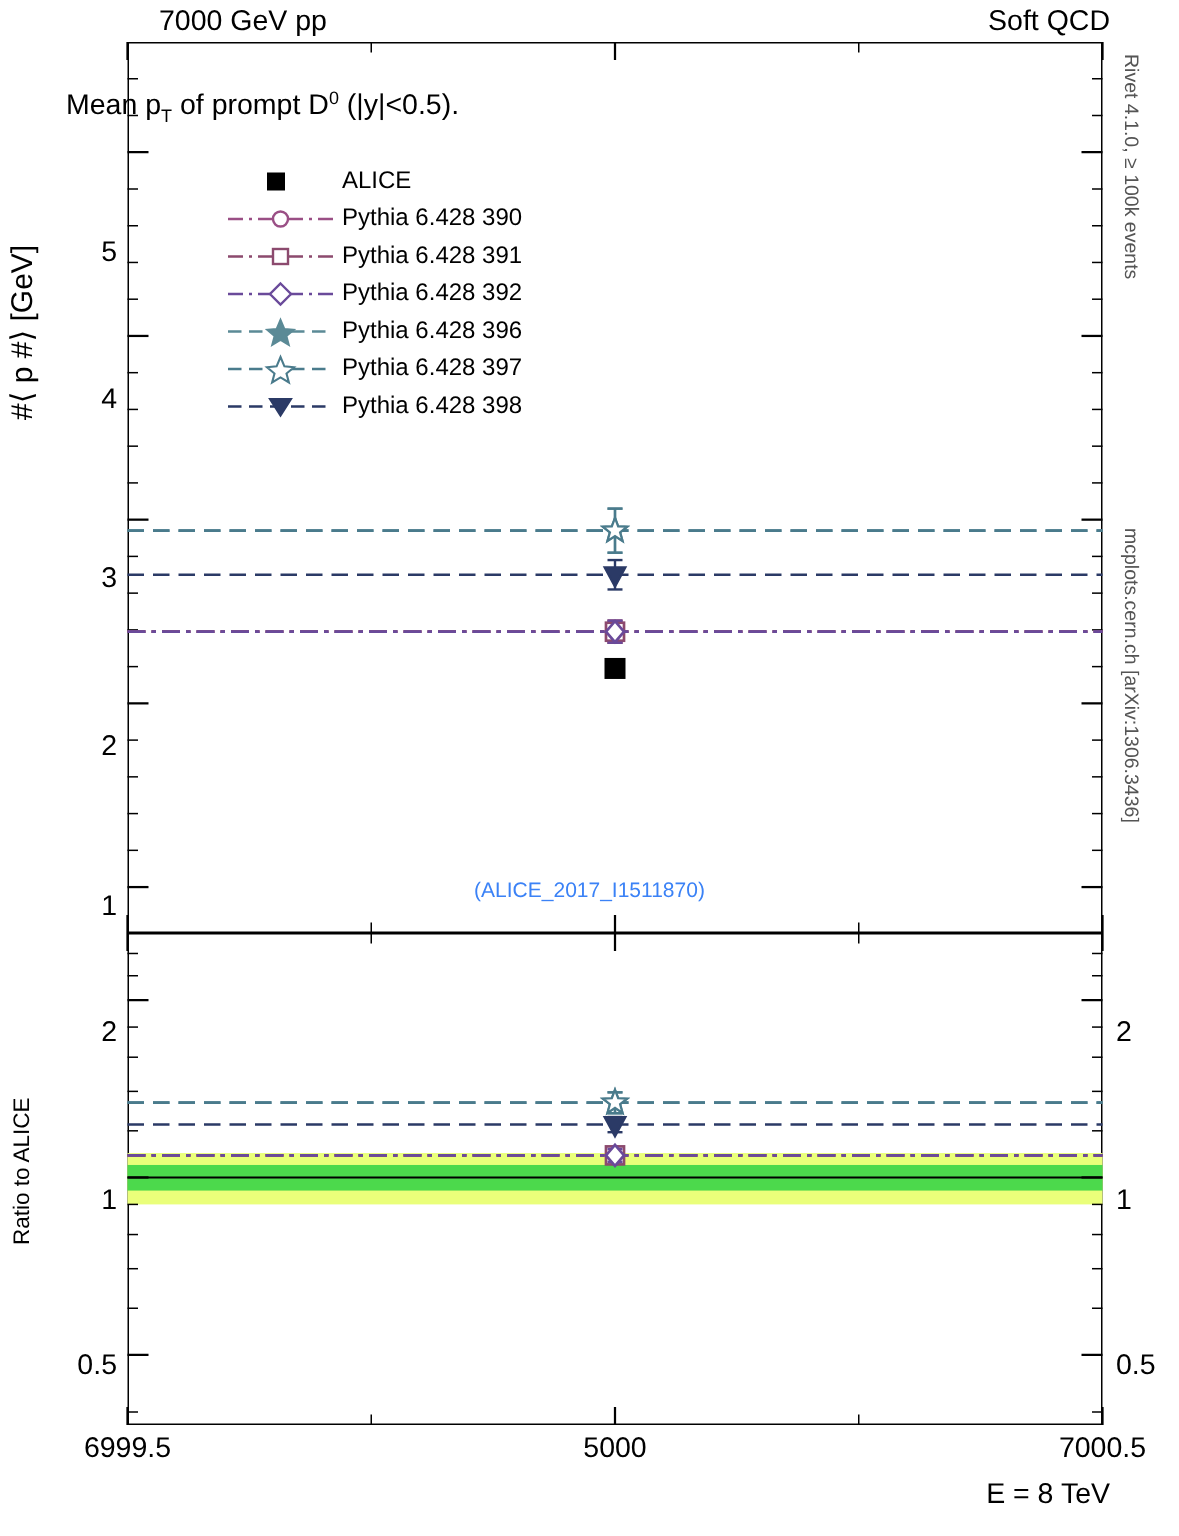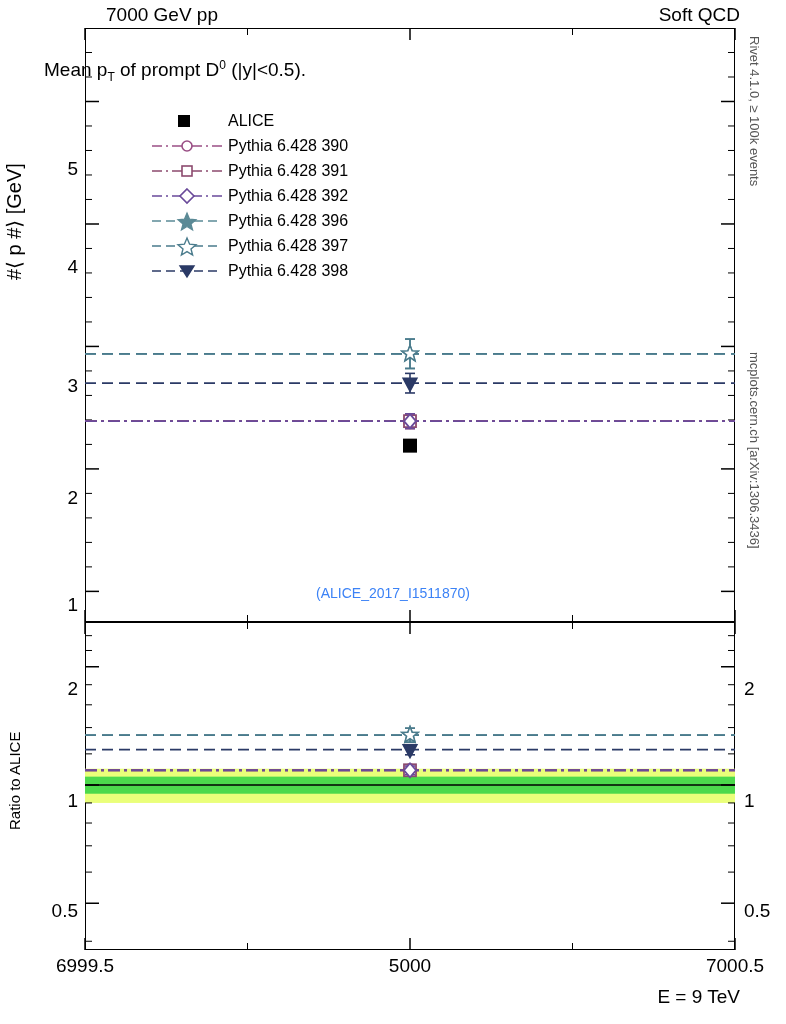--- a/index.html
+++ b/index.html
@@ -58,21 +58,21 @@
   <div class="abs" id="plot-title">
     <span>Mean p</span><span style="font-size:12px;vertical-align:sub;">T</span><span> of prompt D</span><span class="sup">0</span><span> (|y|&lt;0.5).</span>
   </div>
 
   <div class="abs" id="watermark">(ALICE_2017_I1511870)</div>
 
   <div class="abs" id="ylabel-main">
     <span>#⟨ p  #⟩ [GeV]</span>
   </div>
   <div class="abs" id="ylabel-ratio">Ratio to ALICE</div>
-  <div class="abs" id="xlabel">E = 9 TeV</div>
+  <div class="abs" id="xlabel">E = 8 TeV</div>
 
   <div class="abs rot-right" id="right-rivet">Rivet 4.1.0, ≥ 100k events</div>
   <div class="abs rot-right" id="right-arxiv">mcplots.cern.ch [arXiv:1306.3436]</div>
 
   <div class="abs ytick-lab" style="left:38px;top:594px;">1</div>
   <div class="abs ytick-lab" style="left:38px;top:487px;">2</div>
   <div class="abs ytick-lab" style="left:38px;top:375px;">3</div>
   <div class="abs ytick-lab" style="left:38px;top:256px;">4</div>
   <div class="abs ytick-lab" style="left:38px;top:158px;">5</div>
 

